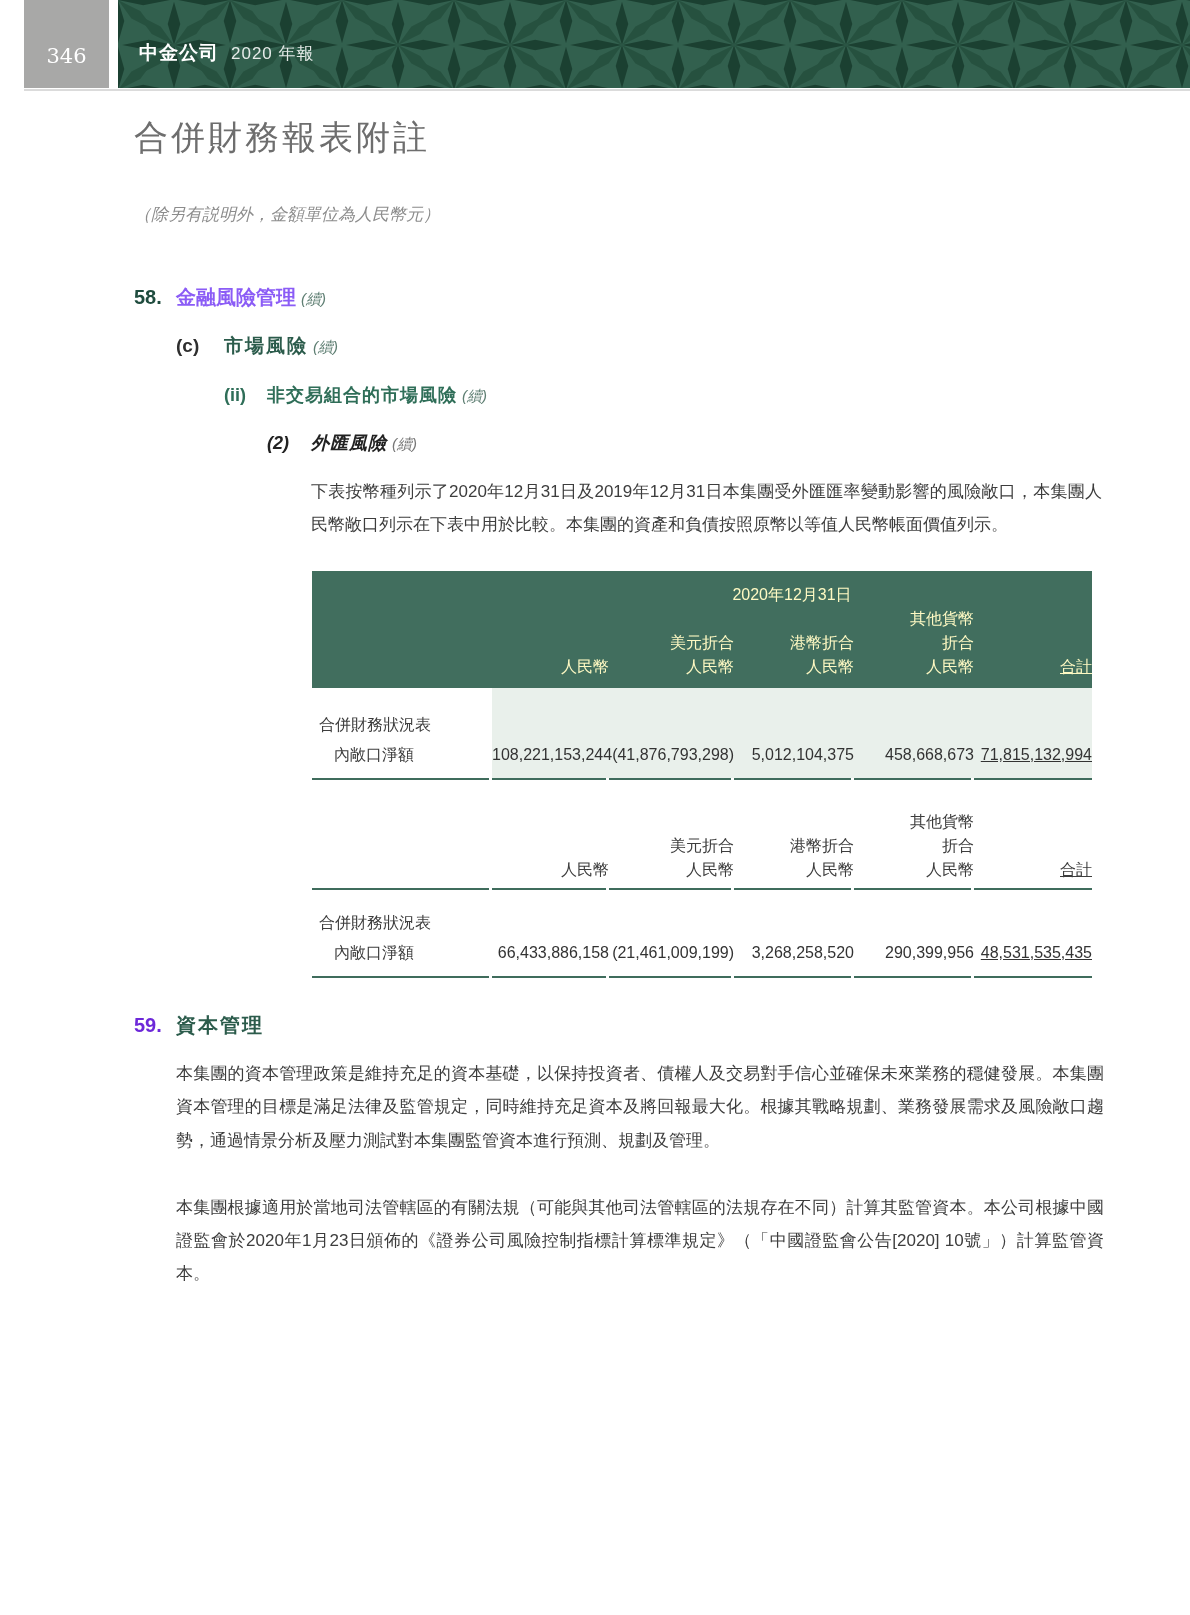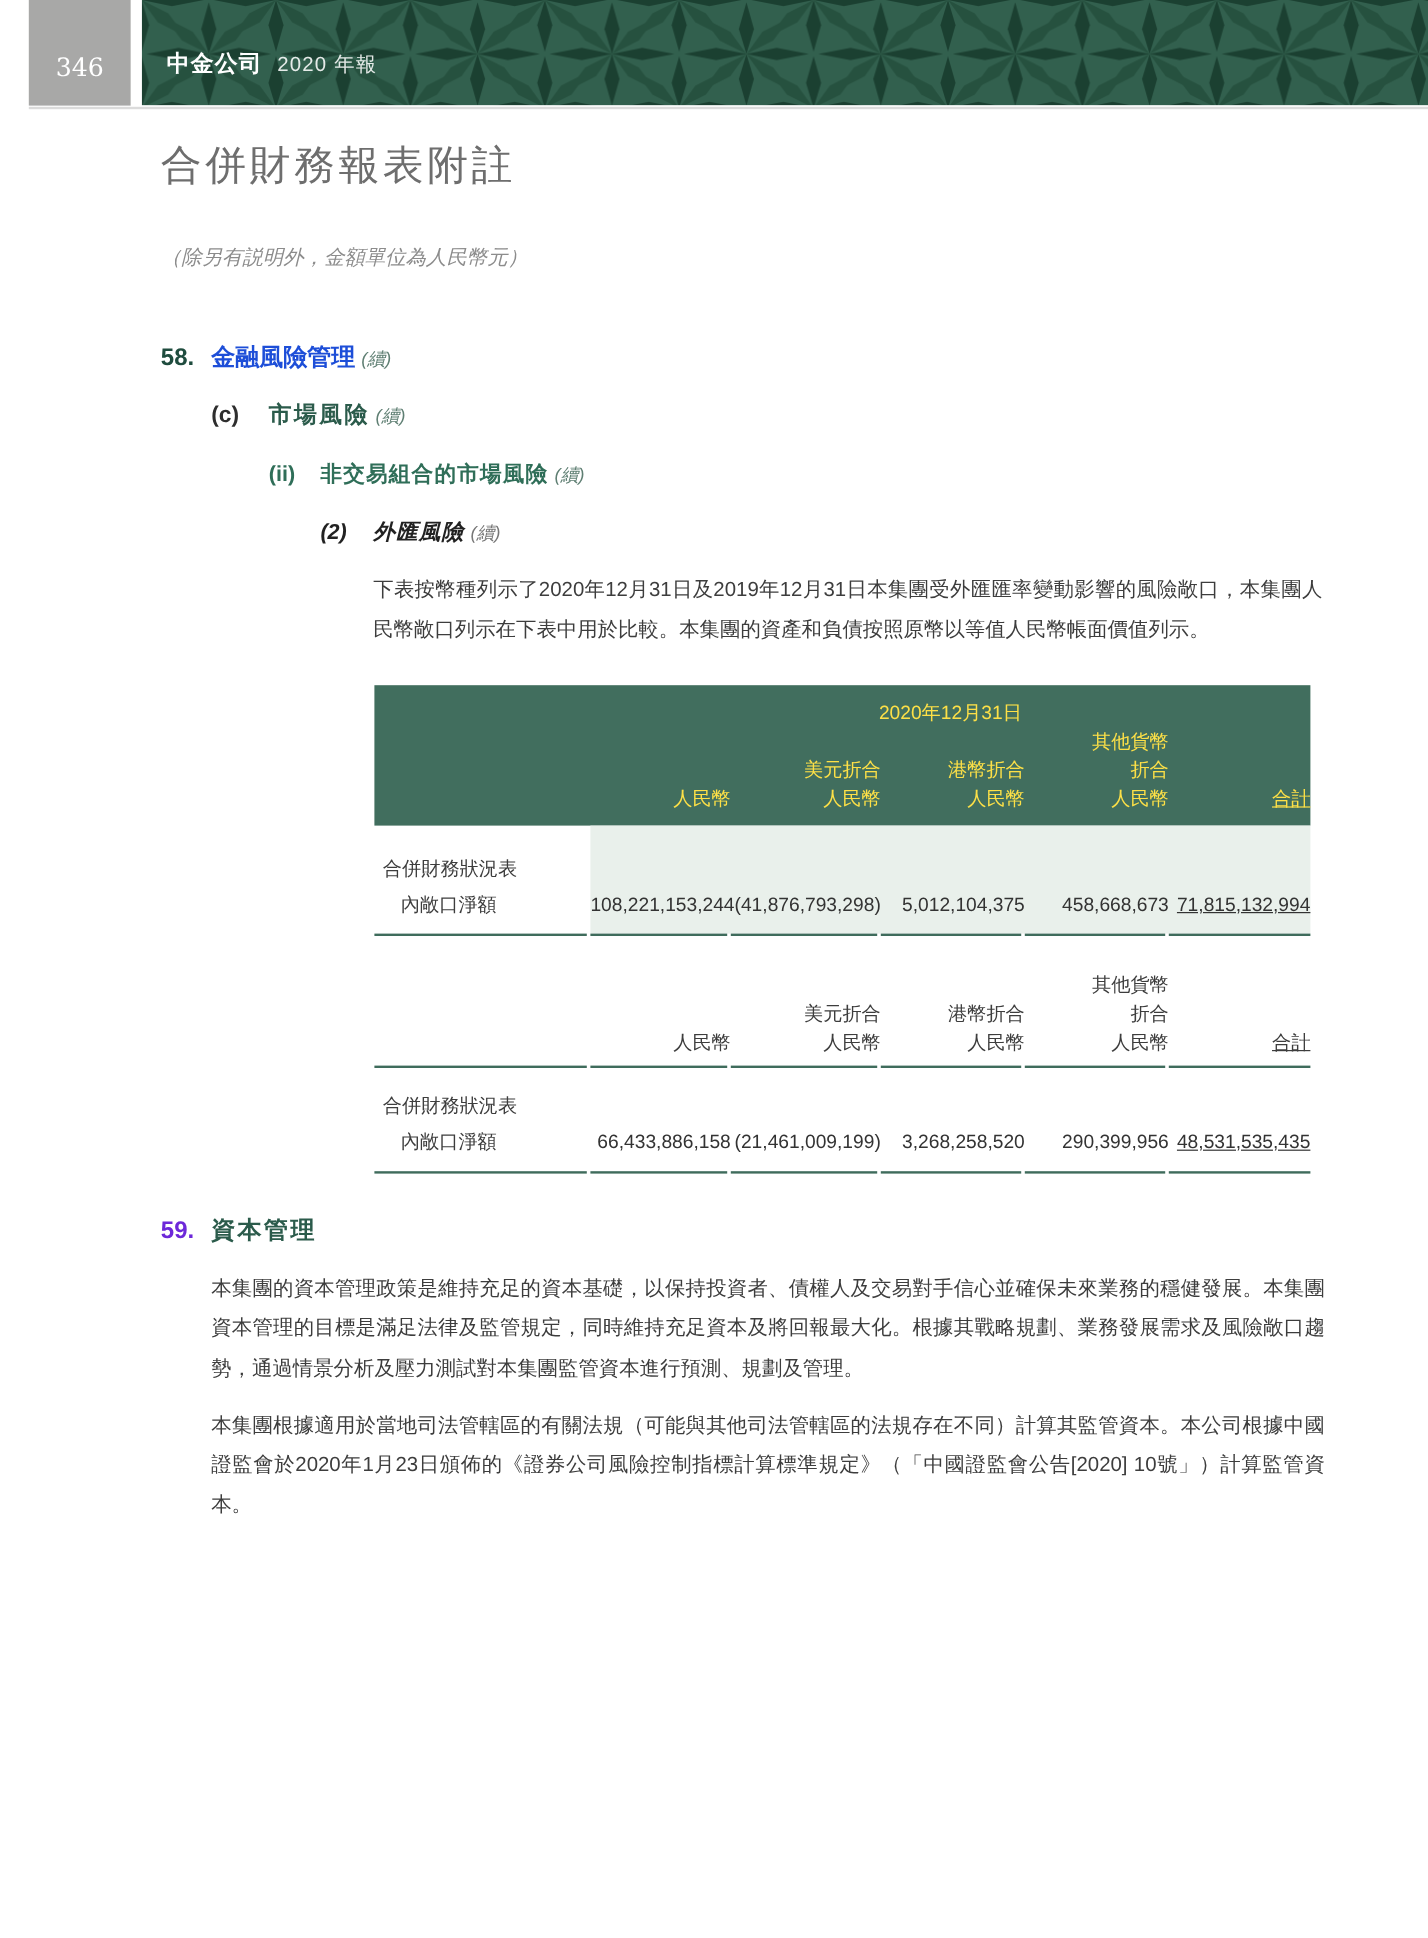--- a/index.html
+++ b/index.html
@@ -29,21 +29,21 @@
   .doc-title {
     margin-top:24px; font-family:"DejaVu Serif", serif; font-weight:400;
     font-size:34px; color:#6e6e6e; letter-spacing:3px;
   }
   .doc-note { margin-top:42px; font-style:italic; font-size:17px; color:#8c8c8c; }
 
   .sec { display:flex; align-items:baseline; }
   .sec .cont { font-style:italic; font-weight:normal; font-size:15px; color:#5f7f73; margin-left:5px; }
   .sec-58 { margin-top:58px; }
   .sec-58 .num { width:42px; font-weight:bold; font-size:20px; color:#1f4c3e; }
-  .sec-58 .ttl { font-weight:bold; font-size:20px; color:#1d4ed8; }
+  .sec-58 .ttl { font-weight:bold; font-size:20px; color:#8b5cf6; }
   .sec-c { margin-top:22px; margin-left:42px; }
   .sec-c .num { width:48px; font-weight:bold; font-size:19px; color:#2e2e2e; }
   .sec-c .ttl { font-weight:bold; font-size:19px; color:#2b5b4b; letter-spacing:2px; }
   .sec-ii { margin-top:24px; margin-left:90px; }
   .sec-ii .num { width:43px; font-weight:bold; font-size:18px; color:#2f6e58; }
   .sec-ii .ttl { font-weight:bold; font-size:18px; color:#2f6e58; letter-spacing:1px; }
   .sec-2 { margin-top:24px; margin-left:133px; }
   .sec-2 .num { width:44px; font-weight:bold; font-style:italic; font-size:18px; color:#222; }
   .sec-2 .ttl { font-weight:bold; font-style:italic; font-size:18px; color:#222; letter-spacing:1px; }
   .sec-2 .cont { color:#777; }
@@ -57,21 +57,21 @@
   .fx-table { margin-left:178px; width:780px; font-size:16px; }
   .fx-2020 { margin-top:30px; }
   .fx-2019 { margin-top:20px; }
   .hrow { display:flex; line-height:1.5; }
   .cL { width:180px; }
   .c1 { width:117px; text-align:right; }
   .c2 { width:125px; text-align:right; }
   .c3 { width:120px; text-align:right; }
   .c4 { width:120px; text-align:right; }
   .c5 { width:118px; text-align:right;text-decoration:underline; }
-  .thead-green { background:#416e5e; color:#fde047; padding:12px 0 9px; }
+  .thead-green { background:#416e5e; color:#fef9c3; padding:12px 0 9px; }
   .date-row { display:flex; }
   .date-row .date { flex:1; text-align:center; }
   .thead-plain { color:#3d3d3d; padding:10px 0 6px; }
   .tbody-2020 { display:flex; height:90px; }
   .body-labels { width:180px; display:flex; flex-direction:column; justify-content:flex-end; padding-bottom:8px; line-height:1.9; color:#3d3d3d; }
   .body-labels .lbl1 { padding-left:7px; }
   .body-labels .lbl2 { padding-left:22px; }
   .body-values { flex:1; display:flex; align-items:flex-end; padding-bottom:8px; line-height:1.9; color:#333; }
   .shaded { background:#e9f0eb; }
   .tbody-2019 { display:flex; height:86px; }
@@ -82,21 +82,21 @@
 
   
   .sec-59 { margin-top:34px; }
   .sec-59 .num { width:42px; font-weight:bold; font-size:20px; color:#6d28d9; }
   .sec-59 .ttl { font-weight:bold; font-size:20px; color:#2b5b4b; letter-spacing:2px; }
   .para59 {
     margin-left:42px; width:928px; font-size:17px; line-height:1.95;
     color:#3d3d3d; text-align:justify;
   }
   .p59-1 { margin-top:18px; }
-  .p59-2 { margin-top:14px; }
+  .p59-2 { margin-top:34px; }
 </style>
 </head>
 <body>
 
 <div class="page">
 
   <div class="header">
     <div class="pagenum-box">
       <span>346</span>
     </div>

